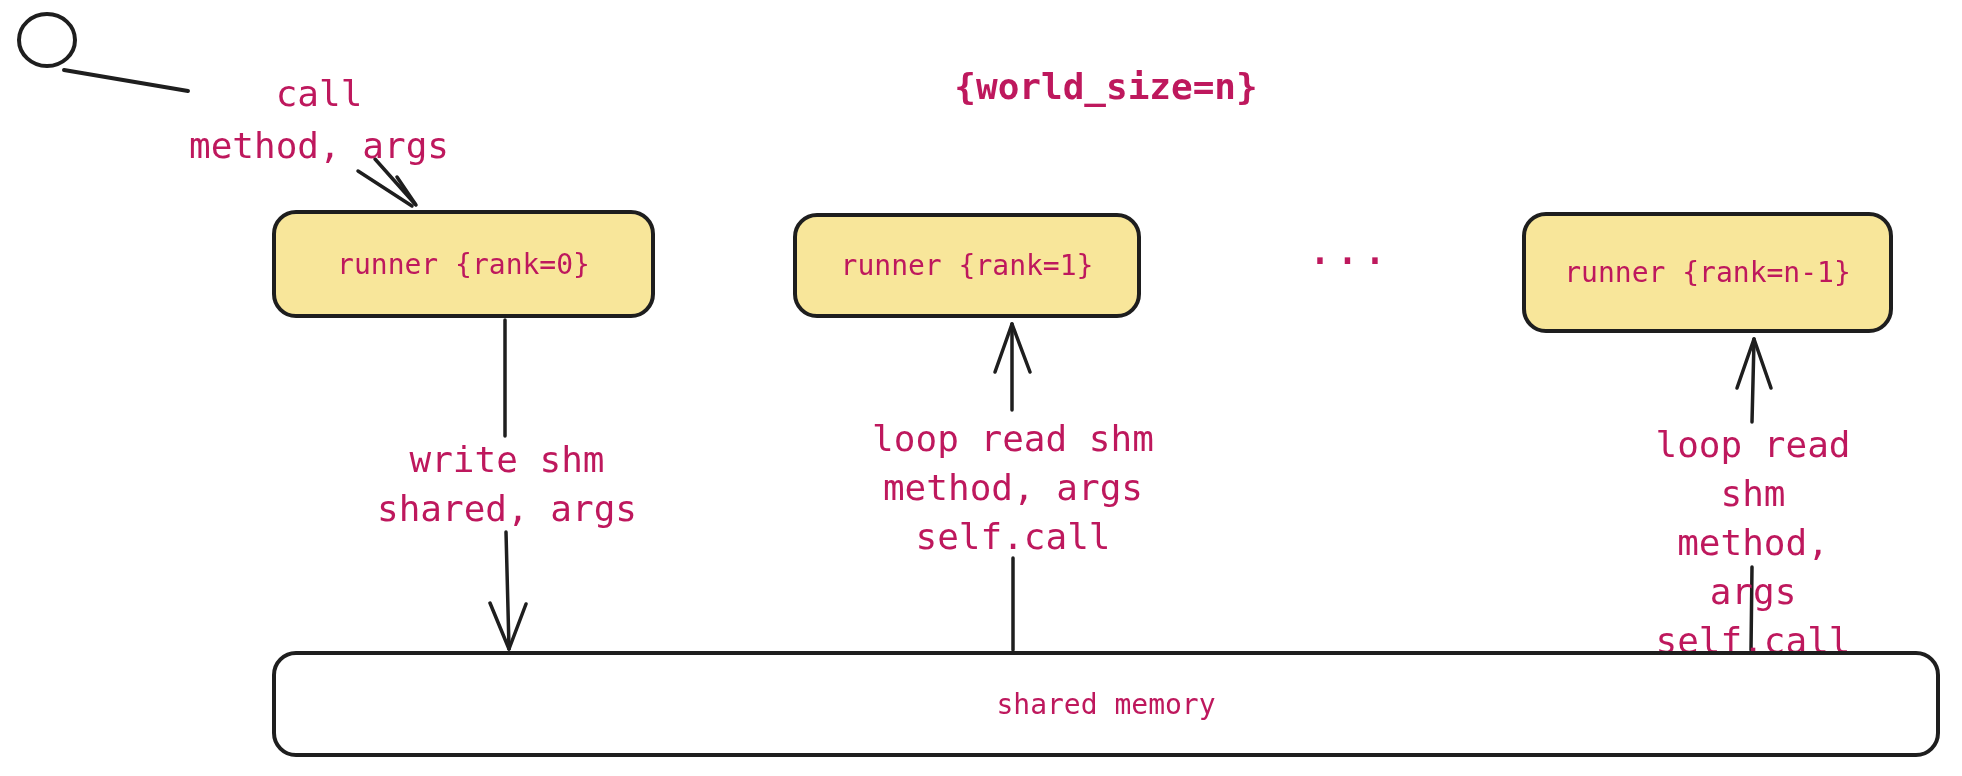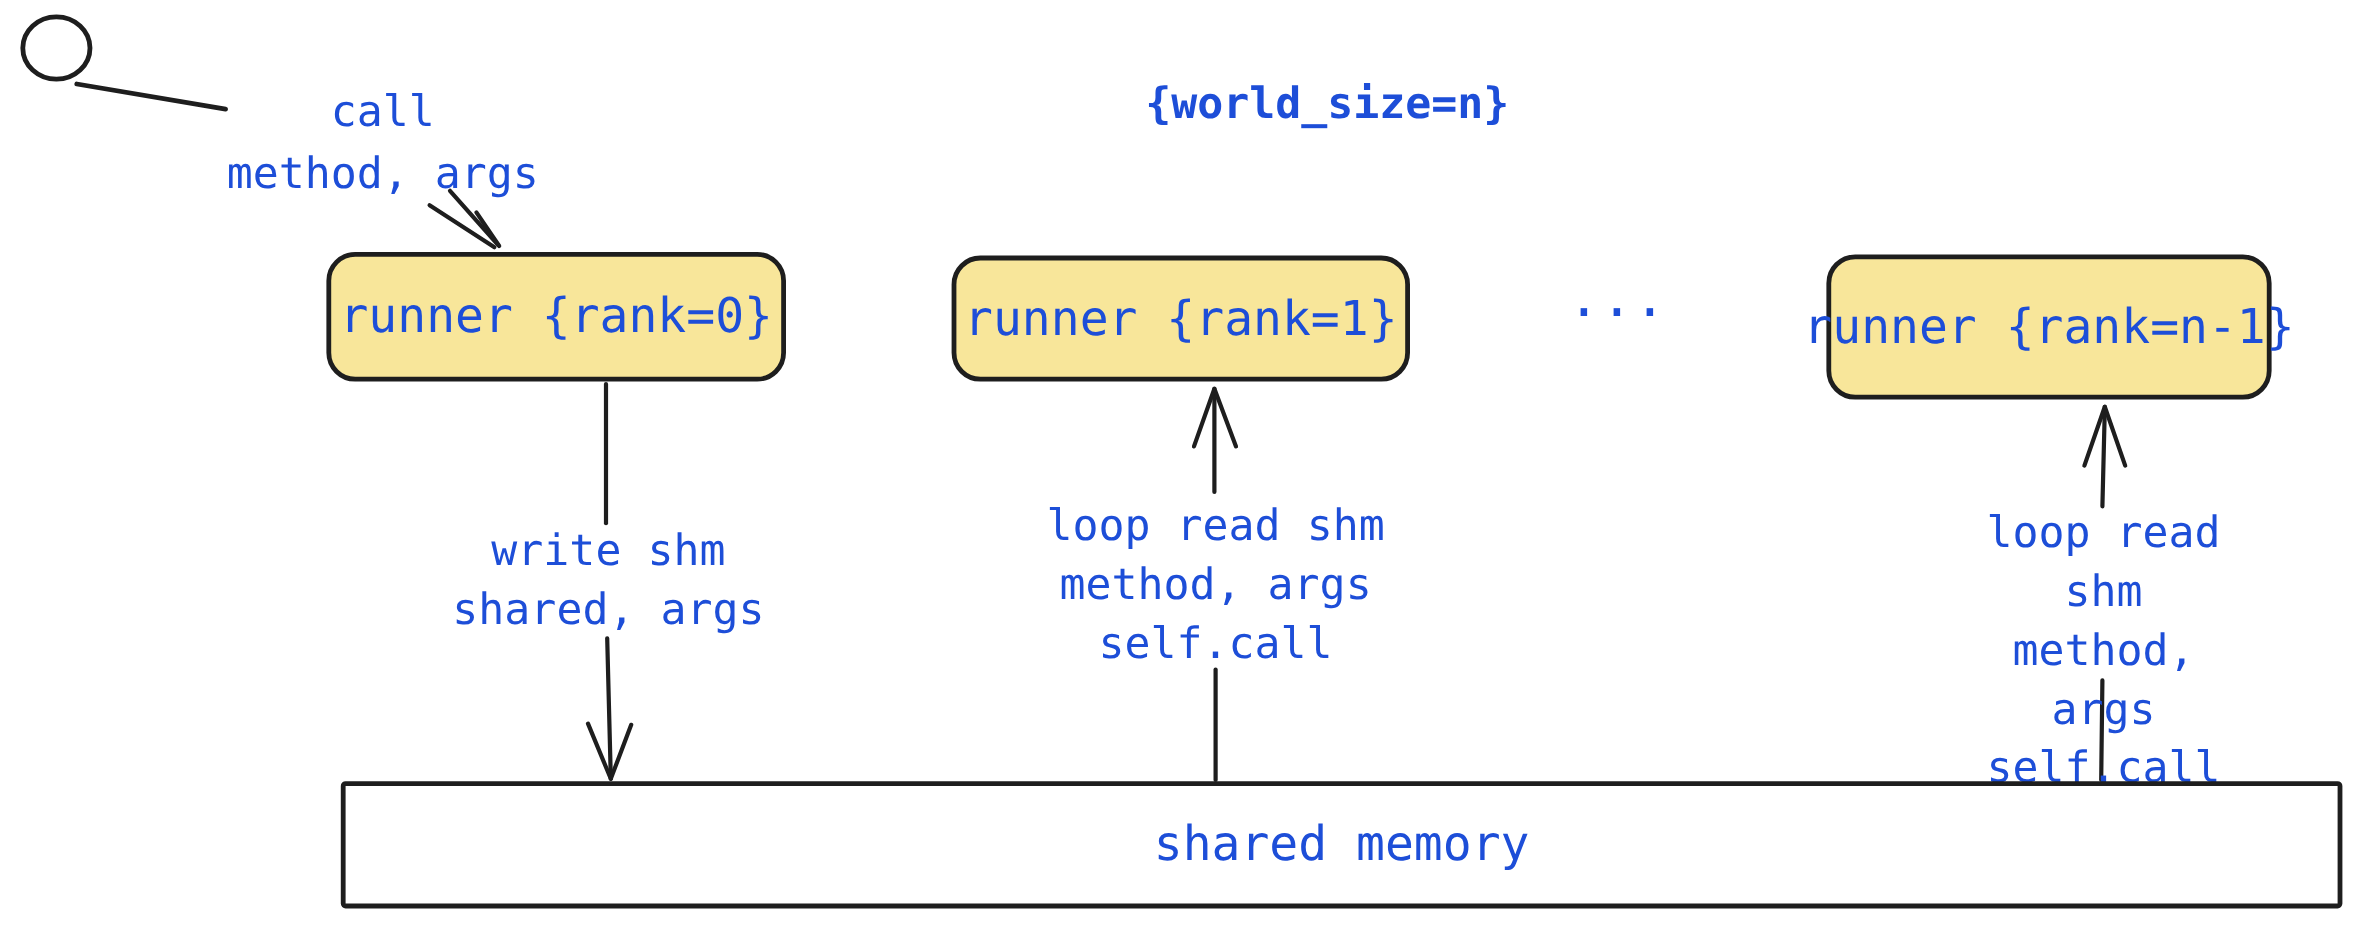--- a/index.html
+++ b/index.html
@@ -6,50 +6,50 @@
     margin: 0;
     padding: 0;
     background: #ffffff;
   }
   .canvas {
     position: relative;
     width: 1962px;
     height: 776px;
     background: #ffffff;
     font-family: "DejaVu Sans Mono", "Liberation Mono", monospace;
-    color: #1d4ed8;
+    color: #be185d;
     overflow: hidden;
   }
   .lines {
     position: absolute;
     left: 0;
     top: 0;
   }
   .node {
     position: absolute;
     box-sizing: border-box;
     border: 4.5px solid #1e1e1e;
     display: flex;
     align-items: center;
     justify-content: center;
-    font-size: 40px;
+    font-size: 28px;
     white-space: nowrap;
   }
   .runner {
     background: #f8e69a;
     border-radius: 24px;
   }
   .runner-0 { left: 272px; top: 210px; width: 383px; height: 108px; }
-  .runner-1 { left: 793px; top: 213px; width: 382px; height: 105px; }
+  .runner-1 { left: 793px; top: 213px; width: 348px; height: 105px; }
   .runner-2 { left: 1522px; top: 212px; width: 371px; height: 121px; }
   .shm {
-    left: 284px; top: 651px; width: 1668px; height: 106px;
+    left: 272px; top: 651px; width: 1668px; height: 106px;
     background: #ffffff;
     border-width: 4px;
-    border-radius: 4px;
+    border-radius: 24px;
   }
   .label {
     position: absolute;
     transform: translateX(-50%);
     text-align: center;
     font-size: 36px;
     line-height: 49px;
     white-space: pre-line;
   }
   .call-label   { left: 319px;  top: 68px;  line-height: 52px; }

